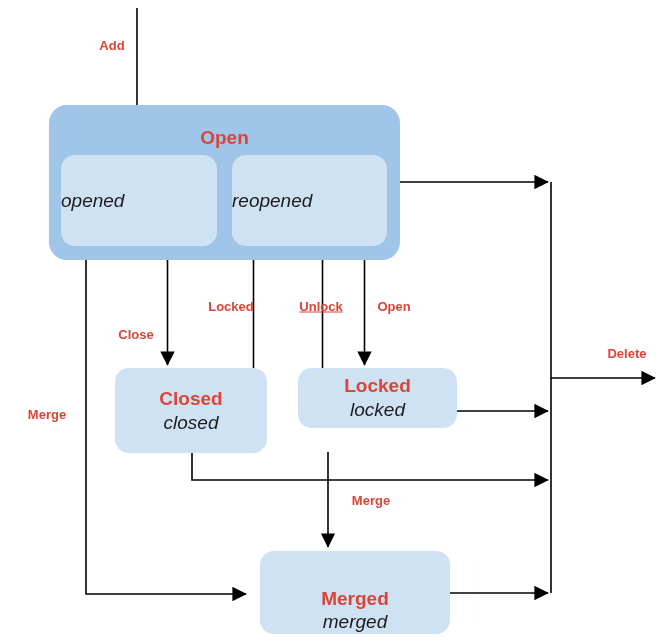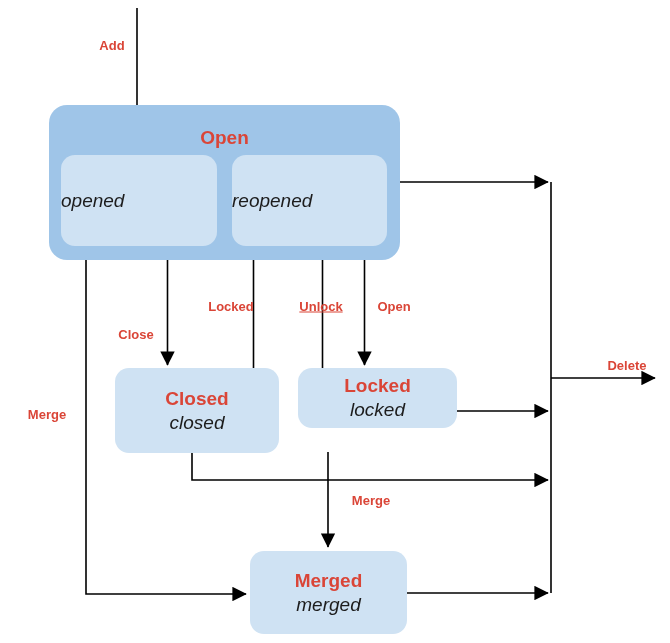--- a/index.html
+++ b/index.html
@@ -26,23 +26,23 @@
     font-style:italic; font-size:19px; color:var(--substate-text,#1c1c1c);
   }
   .substate.opened   { left:12px;  width:156px; }
   .substate.reopened { left:183px; width:155px; }
 
   .state {
     position:absolute; background:var(--state-fill,#cfe2f3); border-radius:14px;
     display:flex; flex-direction:column; align-items:center; justify-content:center;
     line-height:1.25;
   }
-  .state.closed { left:115px; top:368px; width:164px; height:85px; }
+  .state.closed { left:115px; top:368px; width:152px; height:85px; }
   .state.locked { left:298px; top:368px; width:159px; height:60px; }
-  .state.merged { left:250px; top:551px; width:157px; height:83px; }
+  .state.merged { left:260px; top:551px; width:190px; height:83px;justify-content:flex-end; }
   .state-title { font-weight:bold; font-size:19px; color:var(--transition-label,#da4537); }
   .state-sub   { font-style:italic; font-size:19px; color:var(--substate-text,#1c1c1c); }
 
   .tlabel {
     position:absolute; transform:translate(-50%,-50%); white-space:nowrap;
     font-weight:bold; font-size:13px; color:var(--transition-label,#da4537);
   }
 </style>
 </head>
 <body>
@@ -95,15 +95,15 @@
     <div class="state-sub">merged</div>
   </div>
 
   <div class="tlabel" style="left:112px; top:45px;">Add</div>
   <div class="tlabel" style="left:136px; top:306px;margin-top:28px;">Close</div>
   <div class="tlabel" style="left:231px; top:306px;">Locked</div>
   <div class="tlabel" style="left:321px; top:306px;text-decoration:underline;">Unlock</div>
   <div class="tlabel" style="left:394px; top:306px;">Open</div>
   <div class="tlabel" style="left:47px;  top:414px;">Merge</div>
   <div class="tlabel" style="left:371px; top:500px;">Merge</div>
-  <div class="tlabel" style="left:627px; top:353px;margin-top:12px;">Delete</div>
+  <div class="tlabel" style="left:627px; top:353px;">Delete</div>
 
 </div>
 
 </body></html>

